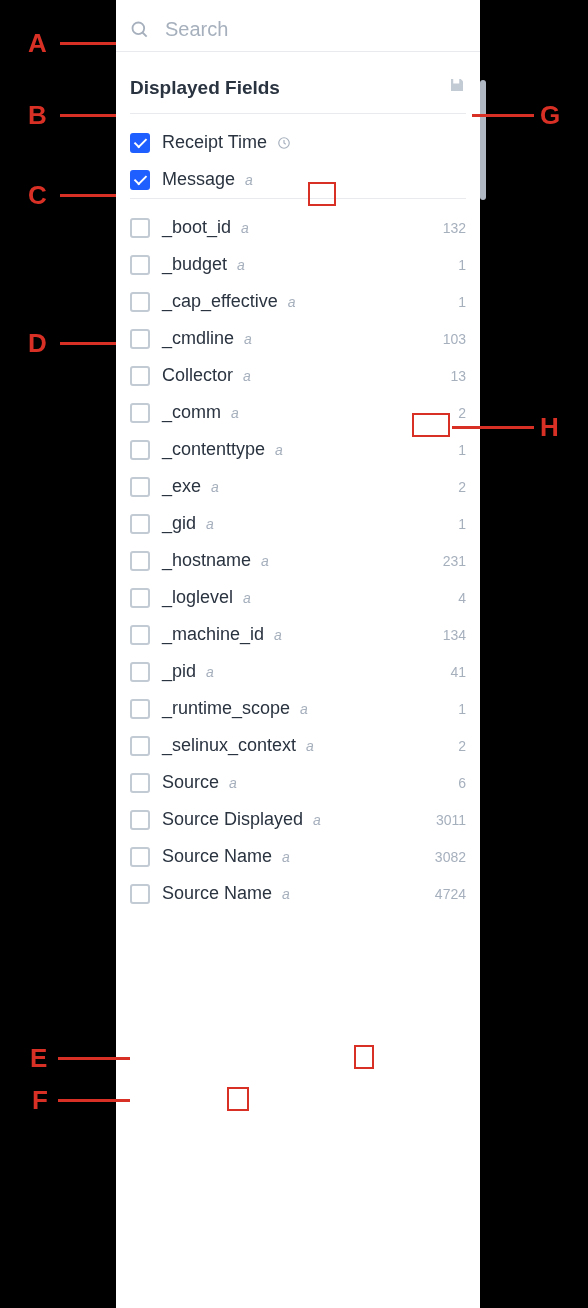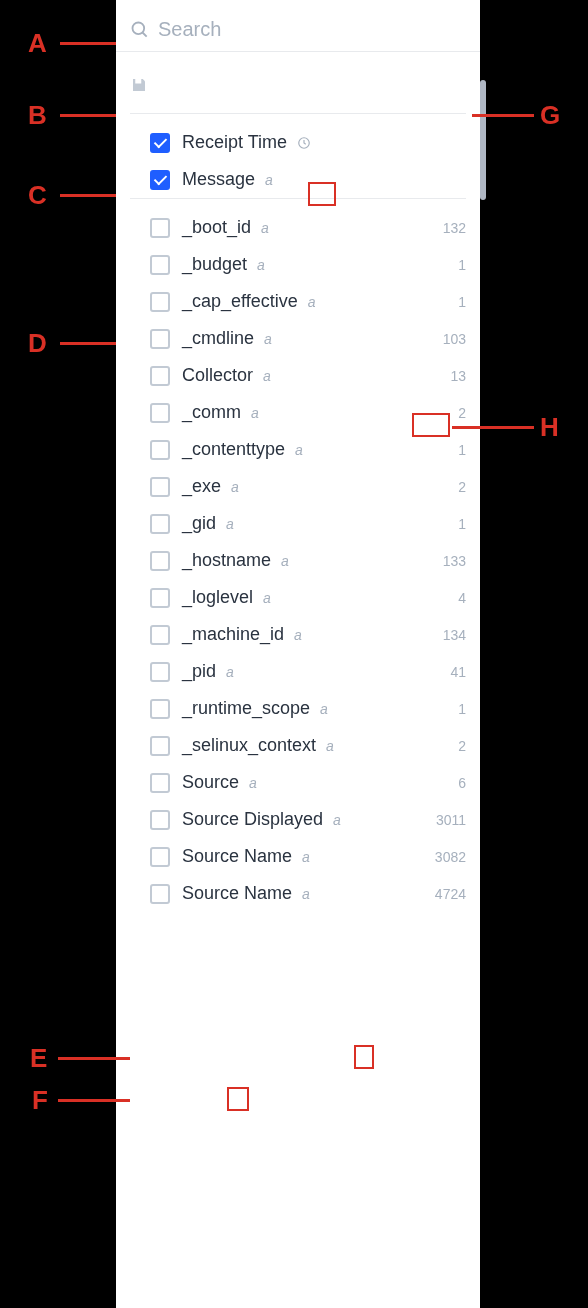--- a/index.html
+++ b/index.html
@@ -25,21 +25,21 @@
     top: 80px;
     width: 6px;
     height: 120px;
     background: #b0b8c4;
     border-radius: 3px;
   }
   .search-row {
     display: flex;
     align-items: center;
     padding: 18px 14px 10px 14px;
-    gap: 8px;
+    gap: 15px;
     border-bottom: 1px solid #e8eaed;
   }
   .search-row input {
     border: none;
     outline: none;
     font-size: 20px;
     color: #5f6b7a;
     flex: 1;
     background: transparent;
   }
@@ -53,21 +53,21 @@
     font-size: 19px;
     font-weight: 600;
     color: #2a3340;
   }
   .save-icon { color: #9aa6b4; cursor: pointer; }
   .divider {
     height: 1px;
     background: #e8eaed;
     margin: 0 14px;
   }
-  .field-list { padding: 10px 14px 0 14px; margin-left: 20px; }
+  .field-list { padding: 10px 14px 0 14px; }
   .field-row {
     display: flex;
     align-items: center;
     padding: 8px 0;
     gap: 12px;
   }
   .checkbox {
     width: 20px;
     height: 20px;
     border: 2px solid #c2cad4;
@@ -137,20 +137,21 @@
     <span class="search-icon">
       <svg width="20" height="20" viewBox="0 0 24 24" fill="none" stroke="#a6b0bd" stroke-width="2.2">
         <circle cx="10" cy="10" r="7"></circle>
           <line x1="20" y1="20" x2="15" y2="15"></line>
       </svg>
     </span>
     <input type="text" placeholder="Search" style="">
   </div>
 
   <div class="section-header">
+    <span>Displayed Fields</span>
     <span class="save-icon">
       <svg width="18" height="18" viewBox="0 0 24 24" fill="#c2cad4">
         <path d="M4 4h13l3 3v13H4z" fill="#c2cad4"></path>
           <rect x="7" y="4" width="8" height="6" fill="#fff"></rect>
       </svg>
     </span>
   </div>
   <div class="divider"></div>
 
   <div class="field-list" id="displayed-list">
@@ -239,21 +240,21 @@
     <span class="field-label">_gid</span>
     <span class="type-icon">a</span>
     <span class="spacer"></span>
     <span class="count">1</span>
   </div>
       <div class="field-row">
     <span class="checkbox "></span>
     <span class="field-label">_hostname</span>
     <span class="type-icon">a</span>
     <span class="spacer"></span>
-    <span class="count">133</span>
+    <span class="count">231</span>
   </div>
       <div class="field-row">
     <span class="checkbox "></span>
     <span class="field-label">_loglevel</span>
     <span class="type-icon">a</span>
     <span class="spacer"></span>
     <span class="count">4</span>
   </div>
       <div class="field-row">
     <span class="checkbox "></span>

